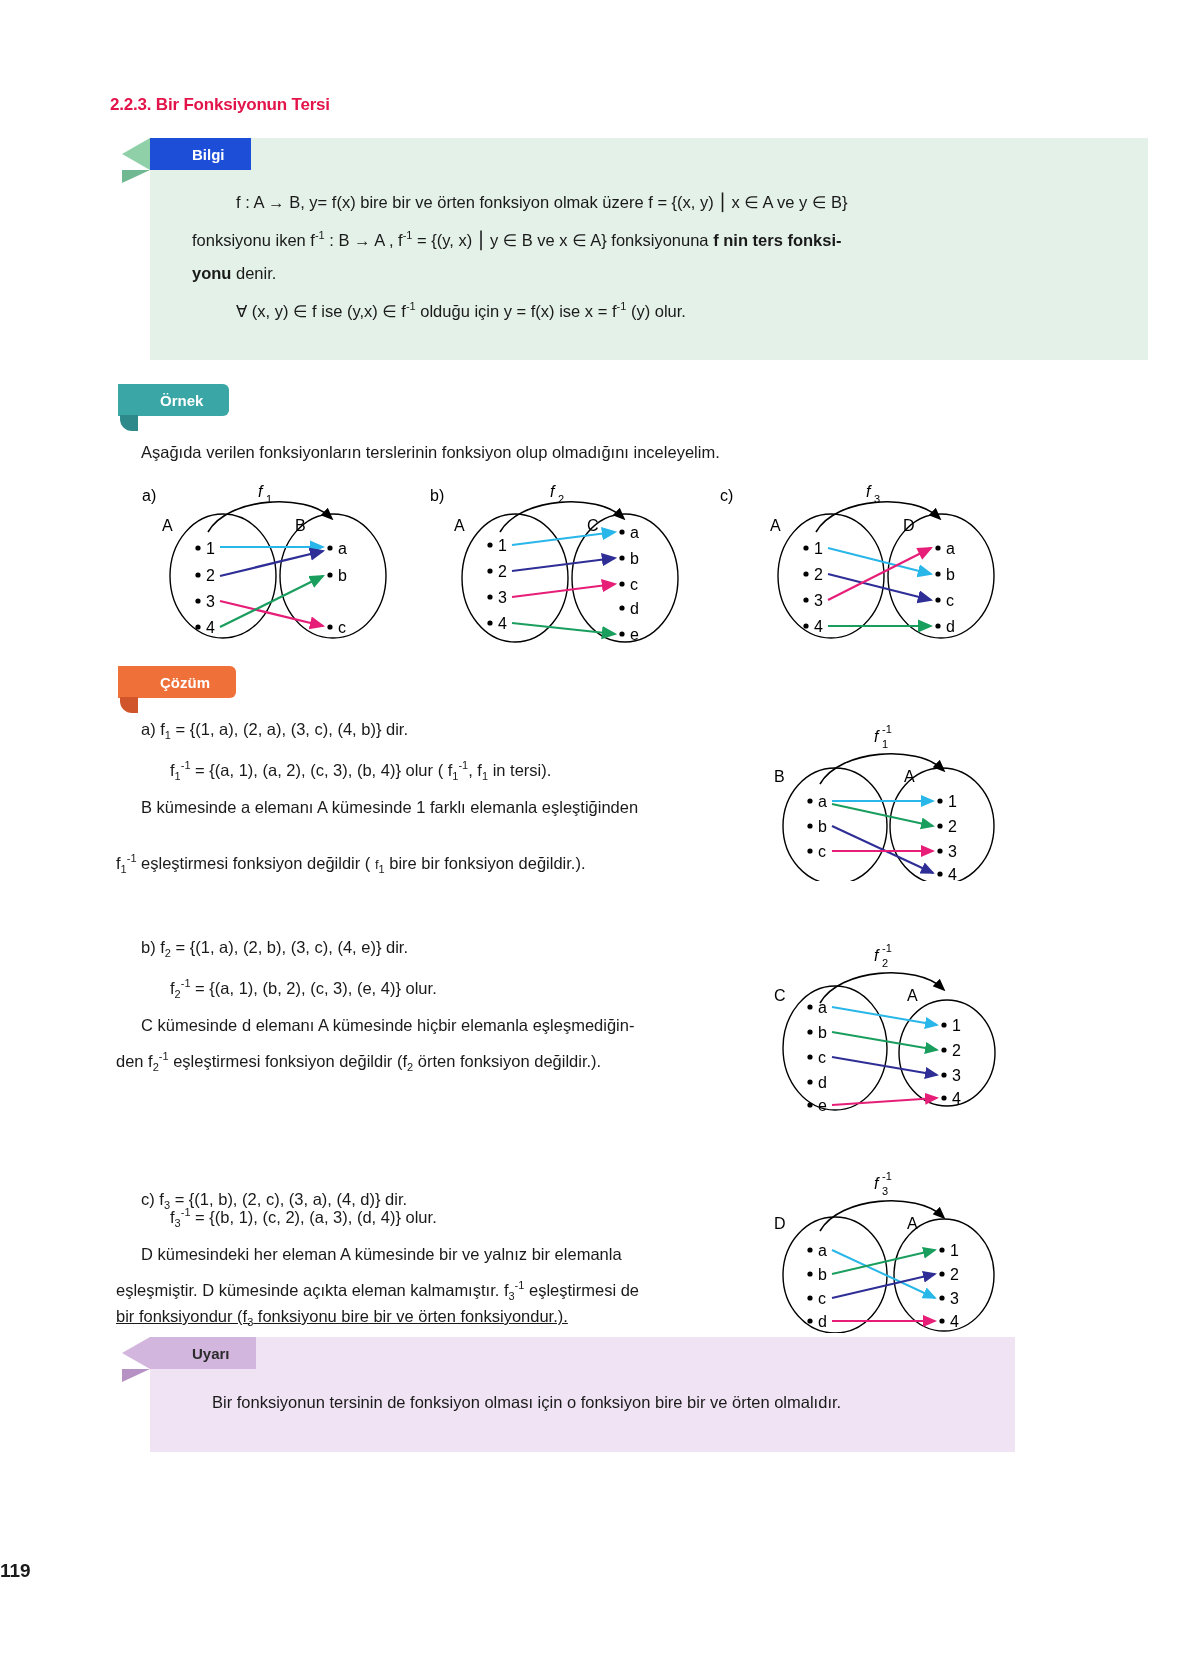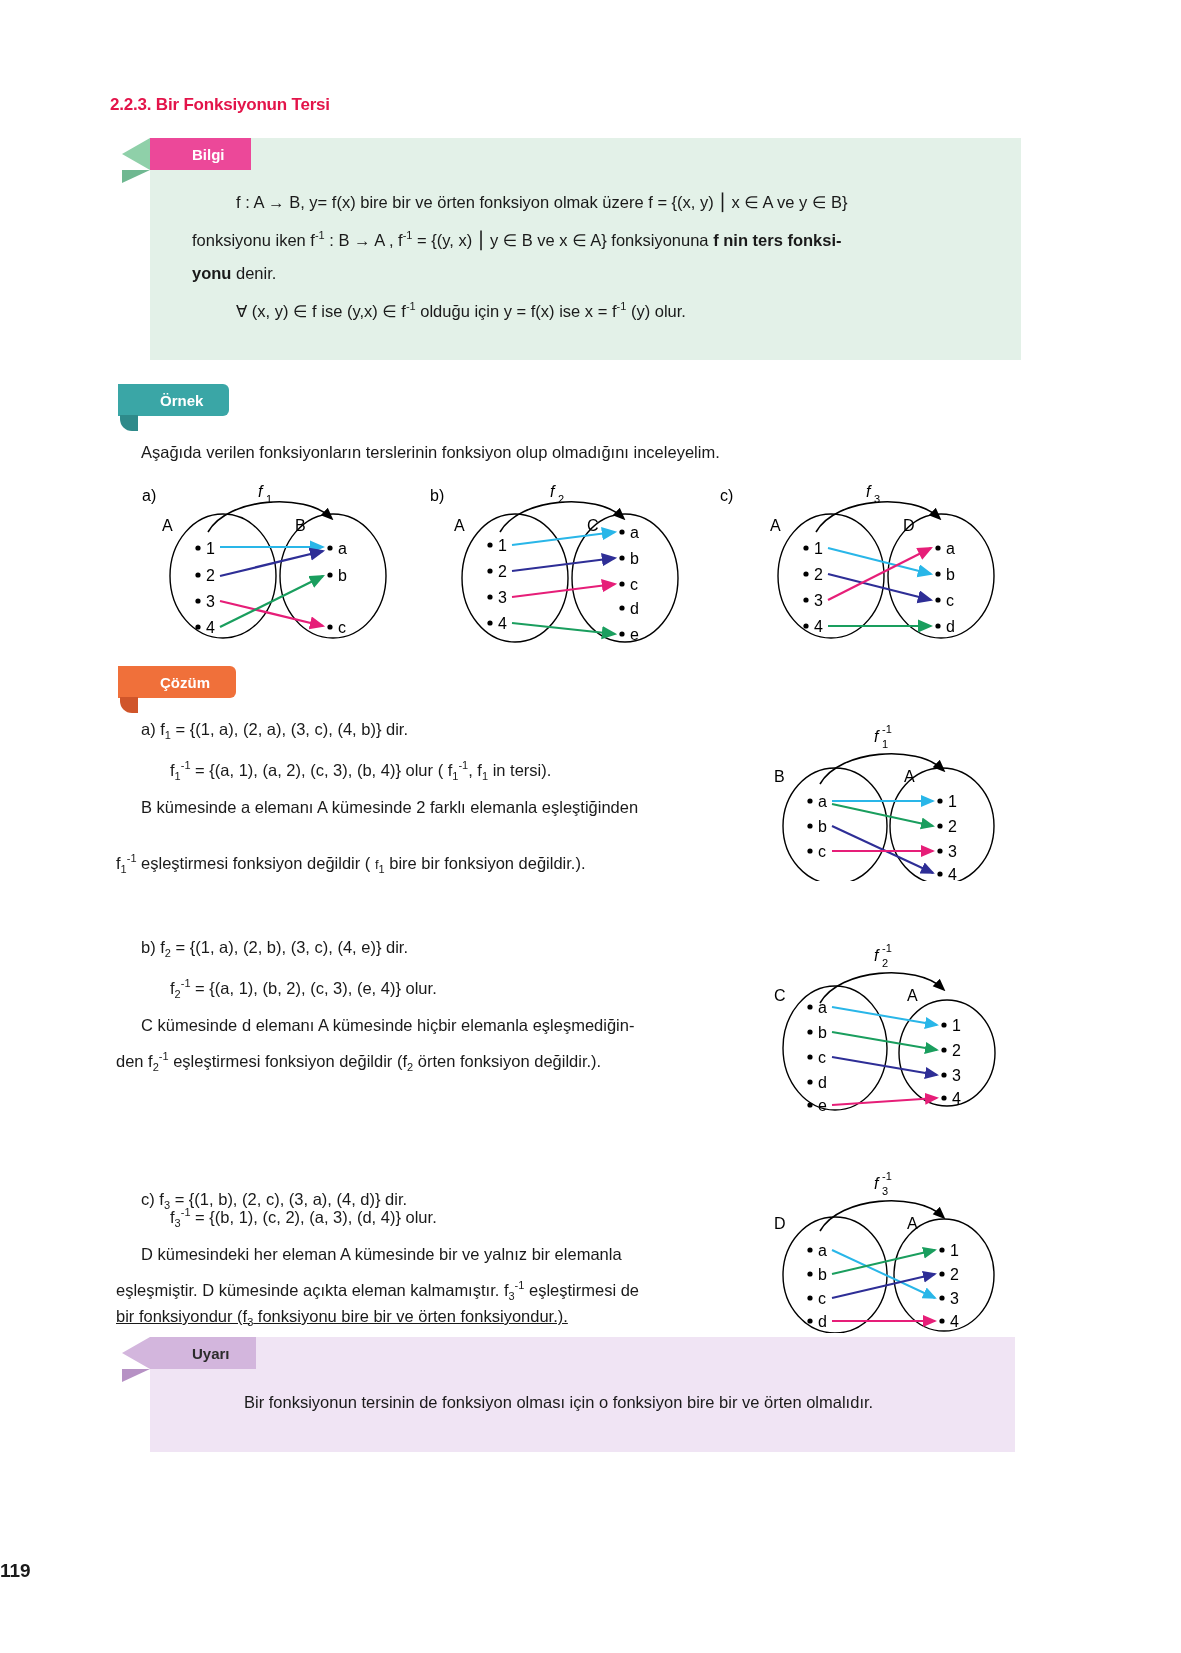--- a/index.html
+++ b/index.html
@@ -37,21 +37,21 @@
     border-bottom: 16px solid transparent;
   }
   .ribbon .fold {
     position:absolute; left:0px; bottom:-13px;
     width:0; height:0;
     border-left: 16px solid transparent;
     border-top: 13px solid transparent;
   }
 
   
-  #ribbon-bilgi { left:150px; top:138px; background:#ec4899; }
+  #ribbon-bilgi { left:150px; top:138px; background:#1d4ed8; }
   #ribbon-bilgi .notch { border-right: 28px solid #8fd0a9; }
   #ribbon-bilgi .fold { border-right:16px solid transparent; border-top-color:#6fb891; left:-28px; bottom:-13px;
         width:0;height:0;border-left:0; border-top:13px solid #6fb891; border-right:28px solid transparent;}
 
   
   #ribbon-ornek { left:118px; top:384px; background:#3aa6a6;
       border-top-right-radius: 6px; border-bottom-right-radius:6px; }
   #ribbon-ornek .tail {
      position:absolute; left:2px; bottom:-15px; width:18px; height:16px;
      background:#2e8a8a; border-bottom-left-radius: 12px;
@@ -68,33 +68,33 @@
   
   #ribbon-uyari { left:150px; top:1337px; background:#d3b6dd; color:#2b2b2b; }
   #ribbon-uyari .notch { border-right:28px solid #d3b6dd; }
   #ribbon-uyari .fold { left:-28px; bottom:-13px; width:0;height:0;
         border-left:0; border-top:13px solid #b691c4; border-right:28px solid transparent; }
 
   
   .infobox {
     position:absolute;
     background:#e3f1e8;
-    left:150px; top:138px; width:871px; height:222px;
+    left:150px; top:138px; width:998px; height:222px;
   }
   .infobox .inner {
     padding: 48px 40px 10px 42px;
     font-size: 16.5px; line-height: 33px; color:#1a1a1a;
   }
   .warnbox {
     position:absolute;
     background:#f0e4f4;
     left:150px; top:1337px; width:865px; height:115px;
   }
   .warnbox .inner {
-    padding: 50px 40px 10px 94px;
+    padding: 50px 40px 10px 62px;
     font-size: 16.5px; line-height: 30px; color:#1a1a1a;
   }
 
   .indent-1 { text-indent: 44px; }
   b { font-weight:700; }
 
   
   .para {
     position:absolute;
     font-size: 16.5px; line-height: 32px; color:#1a1a1a;
@@ -270,21 +270,21 @@
     <span class="tail"></span>
     <span>Çözüm</span>
   </div>
 
   <div class="para" style="left:141px; top:713px; width:620px;">
     <span>a)  f</span><span class="sub">1</span><span> = {(1, a), (2, a), (3, c), (4, b)} dir.</span>
   </div>
   <div class="para" style="left:170px; top:749px; width:620px;">
     <span>f</span><span class="sub">1</span><span class="sup">-1</span><span> = {(a, 1), (a, 2), (c, 3), (b, 4)} olur ( f</span><span class="sub">1</span><span class="sup">-1</span><span>, f</span><span class="sub">1</span><span> in tersi).</span>
   </div>
-  <div class="para" style="left:141px; top:791px; width:630px;">B kümesinde a elemanı A kümesinde 2 farklı elemanla eşleştiğinden</div>
+  <div class="para" style="left:141px; top:791px; width:630px;">B kümesinde a elemanı A kümesinde 1 farklı elemanla eşleştiğinden</div>
   <div class="para" style="left:116px; top:842px; width:640px;">
     <span>f</span><span class="sub">1</span><span class="sup">-1</span><span> eşleştirmesi fonksiyon değildir ( </span><span style="font-size:13px">f</span><span class="sub">1</span><span> bire bir fonksiyon değildir.).</span>
   </div>
 
   <div class="diagram" style="left:752px; top:716px;">
     <svg width="270" height="165" viewBox="0 0 270 165">
       <text x="122" y="26" font-size="16" font-style="italic">f</text>
       <text x="130" y="32" font-size="11">1</text>
       <text x="130" y="17" font-size="11">-1</text>
       <path d="M68,68 C88,33 165,29 190,53" fill="none" stroke="#000" stroke-width="1.6" marker-end="url(#ar-black)"></path>

